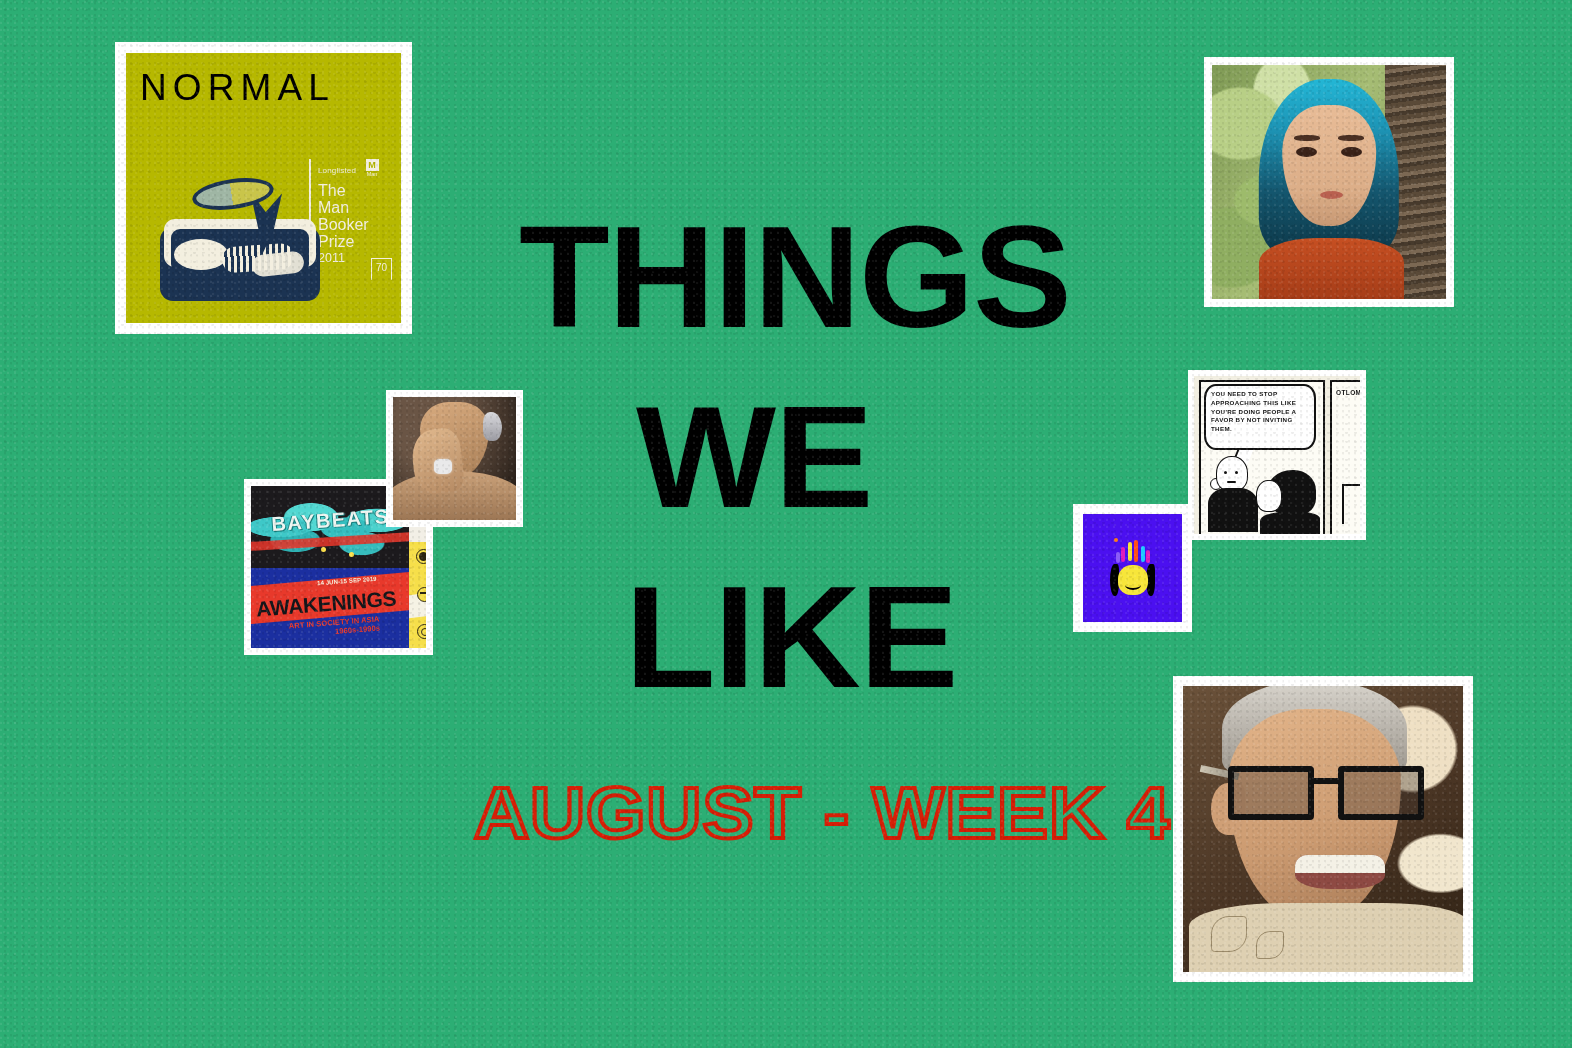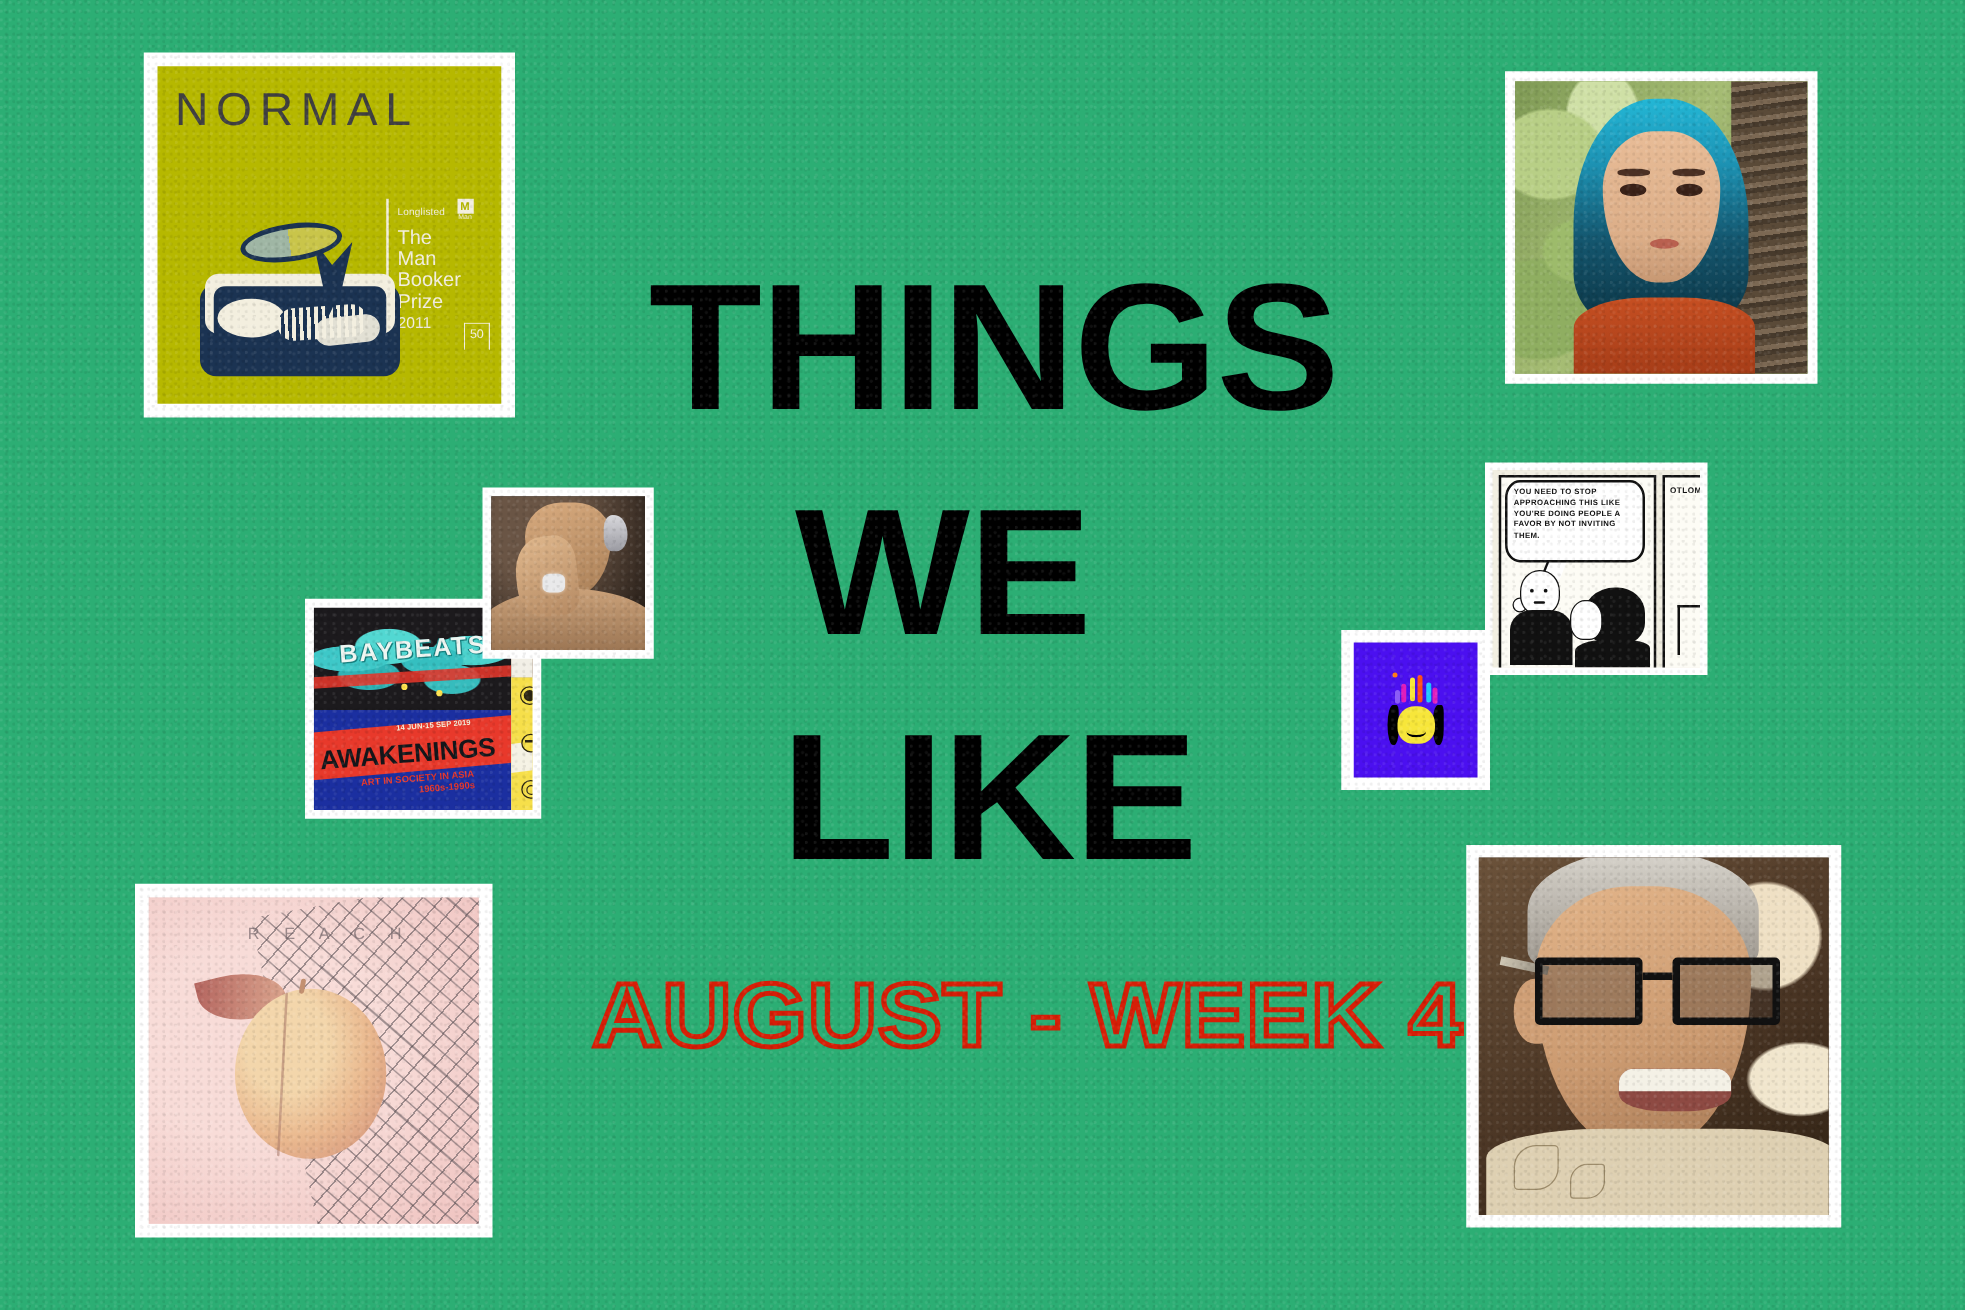--- a/index.html
+++ b/index.html
@@ -72,21 +72,21 @@
 
   
   #card-normal-people { left: 115px; top: 42px; width: 297px; height: 292px; padding: 11px; z-index: 20; }
   #np-art {
     position: relative; width: 100%; height: 100%;
     background: #b6b800;
     overflow: hidden;
   }
   #np-title {
     position: absolute; left: 14px; top: 11px; right: 10px;
-    color: #404040;
+    color: #000000;
     font-family: "Liberation Sans", sans-serif;
     font-weight: 400;
     font-size: 37px;
     letter-spacing: .165em;
     line-height: 1.28;
   }
   #np-badge {
     position: absolute; right: 11px; top: 106px; width: 72px;
     color: #f3efdf;
     border-left: 2px solid #f3efdf;
@@ -535,21 +535,21 @@
           <span class="mk">M</span>
           <span class="mn">Man</span>
         </span>
         <div class="prize">
           <div>The</div>
           <div>Man</div>
           <div>Booker</div>
           <div>Prize</div>
         </div>
         <div class="year">2011</div>
-        <div class="fifty">50</div>
+        <div class="fifty">70</div>
       </div>
 
       <div id="np-tin">
         <div class="tin-body"></div>
         <div class="tin-lip"></div>
         <div class="tin-inner"></div>
         <div class="blob"></div>
         <div class="fish"></div>
         <div class="fish2"></div>
         <div class="tail"></div>
@@ -653,31 +653,20 @@
         <div class="wave"></div>
         <div class="glyph g1"></div>
         <div class="glyph g2"></div>
         <div class="glyph g3"></div>
 
       </div>
 
     </div>
   </div>
 
-  <div class="card" id="card-peach">
-    <div id="peach-art">
-      <div class="wash"></div>
-      <div class="fence"></div>
-      <div class="reach">R E A C H</div>
-      <div class="leaf"></div>
-      <div class="fruit"></div>
-      <div class="crease"></div>
-      <div class="stem"></div>
-    </div>
-  </div>
 
   <div class="card" id="card-glasses-man">
     <div id="gm-art">
       <div class="bg"></div>
       <div class="hair"></div>
       <div class="face"></div>
       <div class="ear"></div>
       <div class="shirt">
         <div class="motif"></div>
         <div class="motif2"></div>

